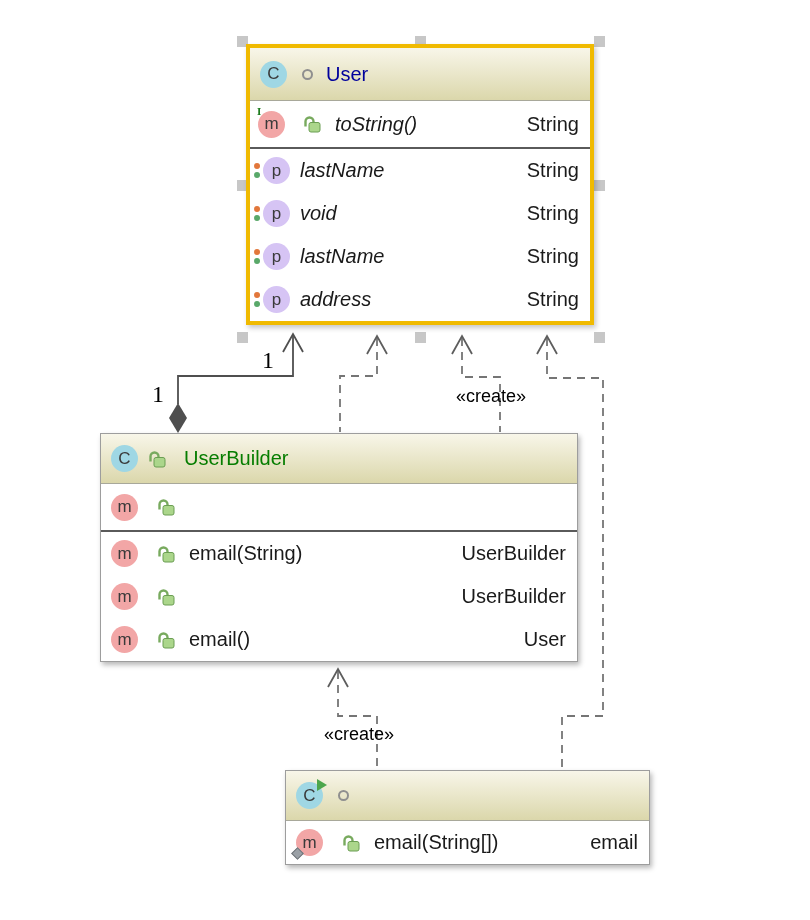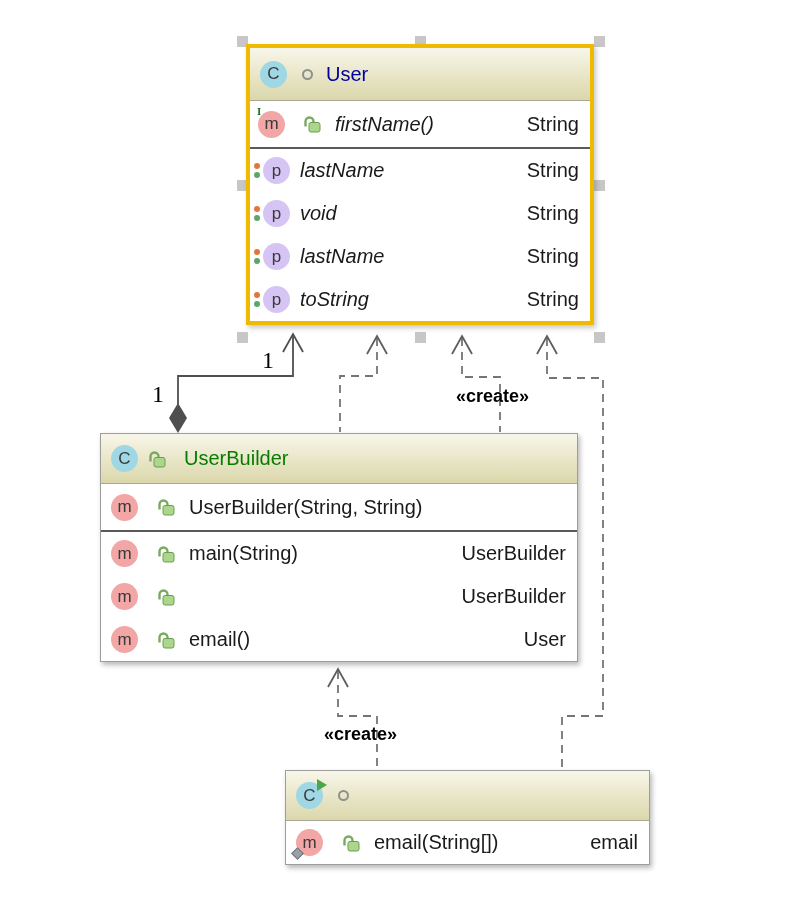--- a/index.html
+++ b/index.html
@@ -54,21 +54,21 @@
 
   .prop-dots { display:flex; flex-direction:column; justify-content:center; gap:3px;
                width:9px; flex:none; align-items:flex-start; }
   .prop-dots span { width:6px; height:6px; border-radius:50%; display:block; }
   .dot-getter { background:#e2773b; }
   .dot-setter { background:#59a869; }
 
   
   .edge-label { position:absolute; color:#000; white-space:nowrap; }
   .mult { font-family:"Liberation Serif", serif; font-size:24px; }
-  .stereo { font-weight:bold; font-size:18px; }
+  .stereo { font-weight:normal; font-size:18px; }
 </style>
 </head>
 <body>
 
 <div class="canvas">
 
   <svg class="edges" viewBox="0 0 810 920">
 
     <g>
       <path d="M293,336 L293,376 L178,376 L178,404" fill="none" stroke="#4f4f4f" stroke-width="1.8"></path>
@@ -118,21 +118,21 @@
       <div class="class-name name-blue">User</div>
     </div>
     <div class="row method-row" style="height:46px; padding-left:8px;">
       <div class="circle-icon icon-method" style="margin-right:8px;">m
         <span class="override-mark">I</span>
       </div>
       <svg class="lock" width="20" height="20" viewBox="0 0 20 20">
         <path d="M3.5,12.5 v-5 a4,4 0 0 1 8,0 v1" fill="none" stroke="#78aa5e" stroke-width="2.4"></path>
         <rect x="7" y="8.5" width="11" height="9.5" rx="2" fill="#abd68b" stroke="#6b9e53" stroke-width="1"></rect>
       </svg>
-      <span class="label italic">firstName()</span>
+      <span class="label italic">toString()</span>
       <span class="rtype">String</span>
     </div>
     <div class="sep-section"></div>
 
     <div class="row" style="height:43px; padding-left:4px;">
       <div class="prop-dots">
           <span class="dot-getter"></span>
           <span class="dot-setter"></span>
         </div>
       <div class="circle-icon icon-property" style="margin-right:10px;">p</div>
@@ -156,52 +156,51 @@
       <div class="circle-icon icon-property" style="margin-right:10px;">p</div>
       <span class="label italic">lastName</span>
       <span class="rtype">String</span>
     </div>
     <div class="row" style="height:43px; padding-left:4px;">
       <div class="prop-dots">
           <span class="dot-getter"></span>
           <span class="dot-setter"></span>
         </div>
       <div class="circle-icon icon-property" style="margin-right:10px;">p</div>
-      <span class="label italic">toString</span>
+      <span class="label italic">address</span>
       <span class="rtype">String</span>
     </div>
   </div>
 
   <div class="class-box" style="left:100px; top:433px; width:478px;">
     <div class="class-header" style="height:50px;">
       <div class="circle-icon icon-class">C</div>
       <svg class="header-lock" width="20" height="20" viewBox="0 0 20 20">
         <path d="M3.5,12.5 v-5 a4,4 0 0 1 8,0 v1" fill="none" stroke="#78aa5e" stroke-width="2.4"></path>
         <rect x="7" y="8.5" width="11" height="9.5" rx="2" fill="#abd68b" stroke="#6b9e53" stroke-width="1"></rect>
       </svg>
       <div class="class-name name-green">UserBuilder</div>
     </div>
     <div class="row method-row" style="height:46px; padding-left:10px;">
       <div class="circle-icon icon-method" style="margin-right:9px;">m</div>
       <svg class="lock" width="20" height="20" viewBox="0 0 20 20">
         <path d="M3.5,12.5 v-5 a4,4 0 0 1 8,0 v1" fill="none" stroke="#78aa5e" stroke-width="2.4"></path>
         <rect x="7" y="8.5" width="11" height="9.5" rx="2" fill="#abd68b" stroke="#6b9e53" stroke-width="1"></rect>
       </svg>
-      <span class="label">UserBuilder(String, String)</span>
       <span class="rtype"></span>
     </div>
     <div class="sep-section"></div>
 
     <div class="row method-row" style="height:43px; padding-left:10px;">
       <div class="circle-icon icon-method" style="margin-right:9px;">m</div>
       <svg class="lock" width="20" height="20" viewBox="0 0 20 20">
         <path d="M3.5,12.5 v-5 a4,4 0 0 1 8,0 v1" fill="none" stroke="#78aa5e" stroke-width="2.4"></path>
         <rect x="7" y="8.5" width="11" height="9.5" rx="2" fill="#abd68b" stroke="#6b9e53" stroke-width="1"></rect>
       </svg>
-      <span class="label">main(String)</span>
+      <span class="label">email(String)</span>
       <span class="rtype">UserBuilder</span>
     </div>
     <div class="row method-row" style="height:43px; padding-left:10px;">
       <div class="circle-icon icon-method" style="margin-right:9px;">m</div>
       <svg class="lock" width="20" height="20" viewBox="0 0 20 20">
         <path d="M3.5,12.5 v-5 a4,4 0 0 1 8,0 v1" fill="none" stroke="#78aa5e" stroke-width="2.4"></path>
         <rect x="7" y="8.5" width="11" height="9.5" rx="2" fill="#abd68b" stroke="#6b9e53" stroke-width="1"></rect>
       </svg>
       <span class="rtype">UserBuilder</span>
     </div>

